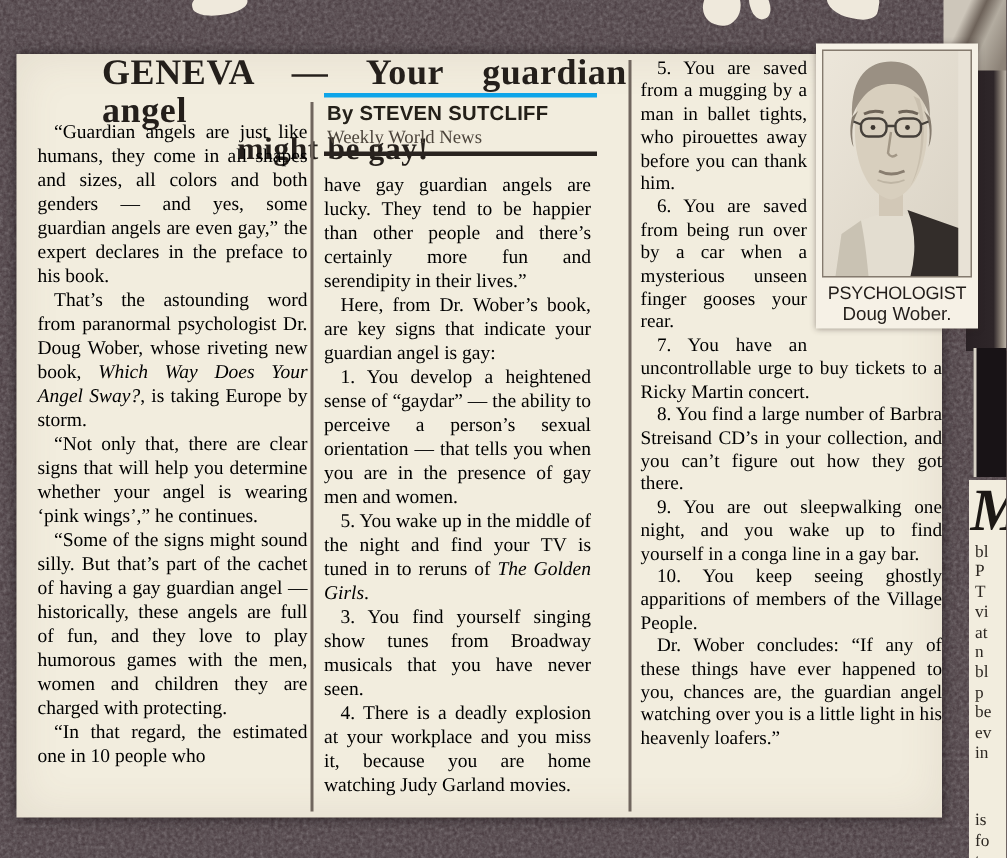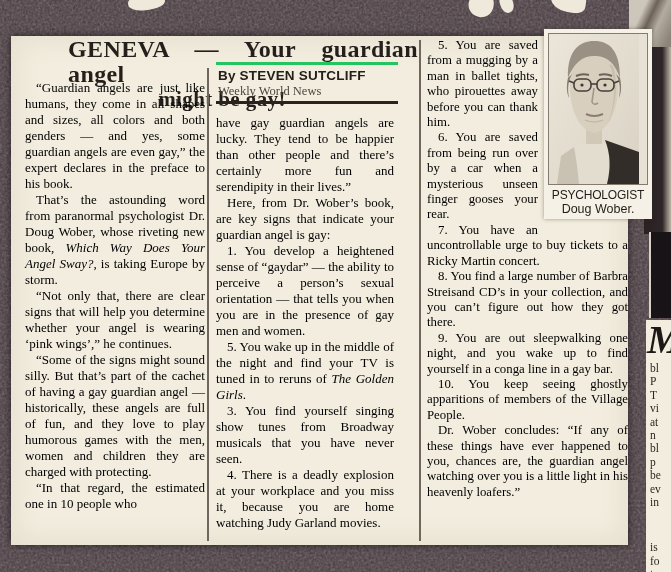--- a/index.html
+++ b/index.html
@@ -23,21 +23,21 @@
   .rule2{left:408px;top:4px;height:501px;}
   .col{position:absolute;color:#000000;text-align:justify;z-index:4;}
   .col p{margin:0;text-indent:11px;}
   .col p.noind{text-indent:0;}
   .col .ital{font-style:italic;}
   .col1{left:14px;top:44px;width:180px;font-size:13px;line-height:16px;}
   .col2{left:205px;top:79px;width:178px;font-size:13px;line-height:16px;}
   .col3{left:416px;top:2px;width:201px;font-size:12.8px;line-height:15.4px;}
   .bylinebox{
     position:absolute;left:205px;top:26px;width:180px;z-index:4;
-    border-top:3px solid #22c55e;border-bottom:3px solid #29231f;
+    border-top:3px solid #0ea5e9;border-bottom:3px solid #29231f;
     padding:3px 0 3px 2px;
   }
   .byline{font-family:"Liberation Sans","DejaVu Sans",sans-serif;font-weight:bold;font-size:13.5px;line-height:16px;color:#242019;letter-spacing:.2px;}
   .bysource{font-size:12.5px;line-height:14px;color:#4d453c;}
   .photo-spacer{float:right;width:84px;height:196px;margin-left:6px;margin-bottom:2px;}
   
   .photo{
     position:absolute;left:533px;top:-7px;width:100px;z-index:6;
     background:#f6f1e6;padding:4px 4px 3px;
     box-shadow:0 0 4px rgba(50,40,35,.45);

